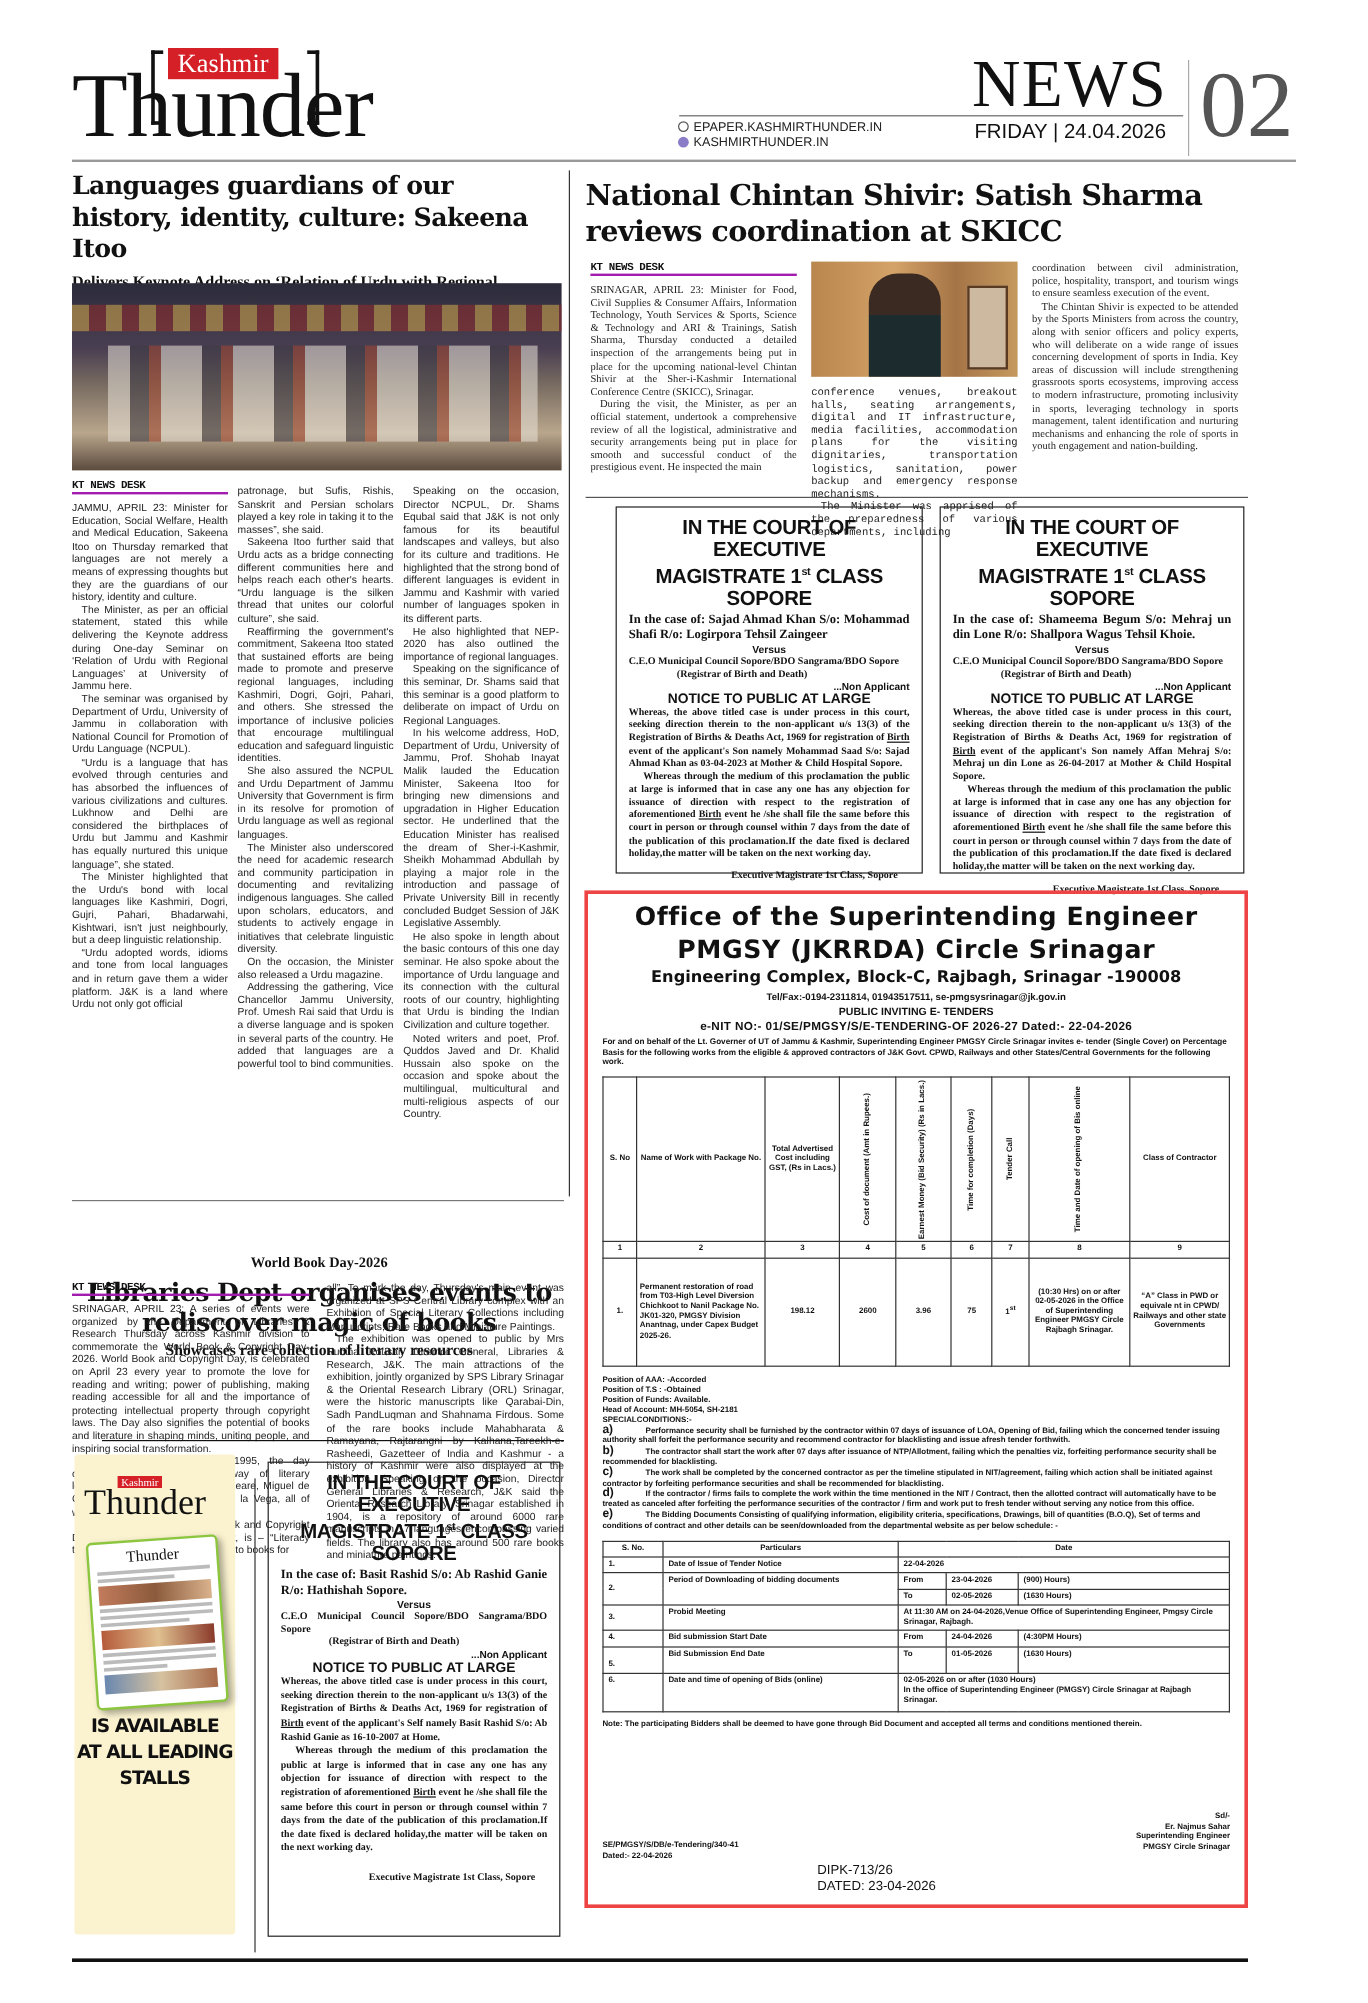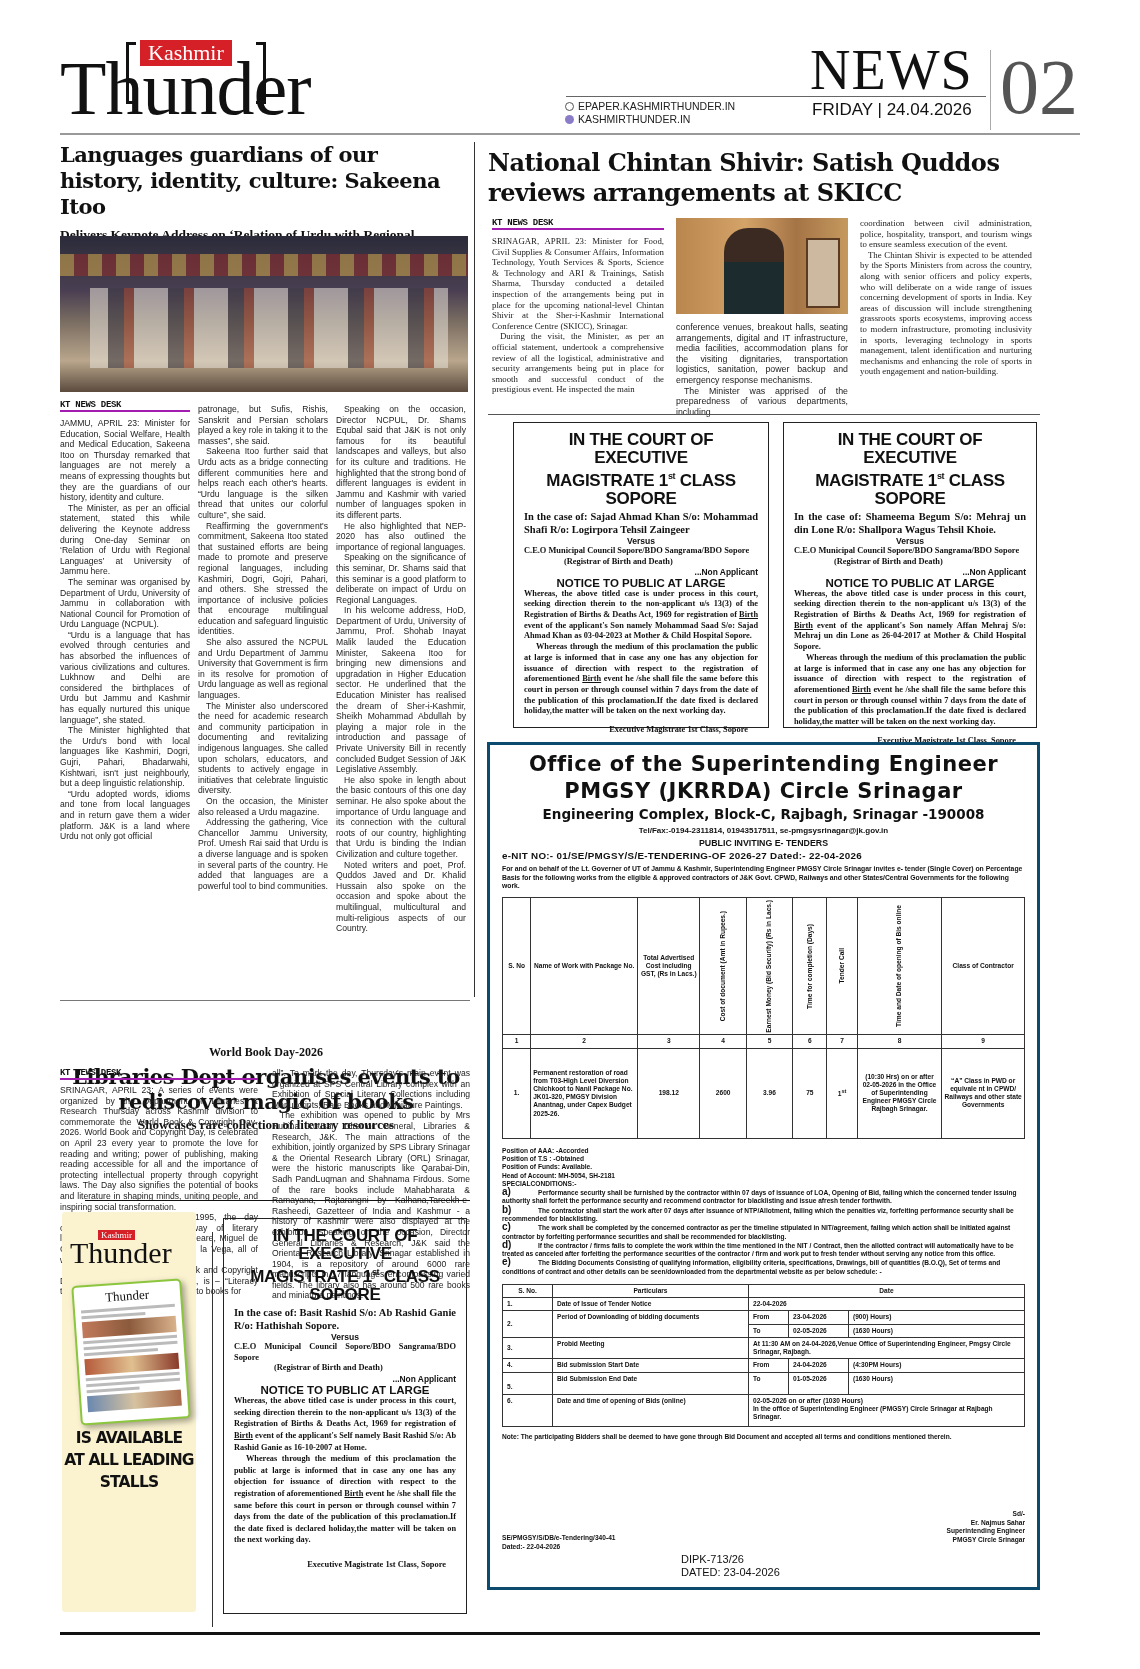--- a/index.html
+++ b/index.html
@@ -45,26 +45,26 @@
   .court .resp { font-weight:bold; font-size:8.4px; text-align:justify; }
   .court .reg { font-weight:bold; font-size:8.4px; margin-left: 40px; }
   .court .na { text-align:right; font-family:"Liberation Sans",sans-serif; font-weight:bold; font-size:8.4px; }
   .court .ntp { text-align:center; font-family:"Liberation Sans",sans-serif; font-weight:bold; font-stretch:condensed; font-size:11.5px; }
   .court .body { font-weight:bold; font-size:8.3px; line-height:10.7px; text-align:justify; }
   .court .body p + p { text-indent: 12px; }
   .court .sig { text-align:right; font-weight:bold; font-size:8.4px; margin-top: 8px; padding-right: 10px; }
   .court u { text-decoration: underline; }
 
   
-  #tender { left: 487px; top: 742px; width: 553px; height: 848px; border:3px solid #0c4a6e; padding: 6px 12px; font-family:"Liberation Sans",sans-serif; color:#111; }
+  #tender { left: 487px; top: 742px; width: 553px; height: 848px; border:3px solid #ef4444; padding: 6px 12px; font-family:"Liberation Sans",sans-serif; color:#111; }
   #tender .t1 { text-align:center; font-family:"DejaVu Sans",sans-serif; font-weight:bold; font-size:21px; line-height:27px; letter-spacing:0.5px; }
   #tender .t3 { text-align:center; font-family:"DejaVu Sans",sans-serif; font-weight:bold; font-size:13.5px; line-height:18px; }
   #tender .tel { text-align:center; font-size:8px; font-weight:bold; margin-top:3px; }
   #tender .nit { text-align:center; font-weight:bold; font-size:8.8px; margin-top:3px; }
-  #tender .nitno { text-align:left; font-weight:bold; font-size:9.8px; margin-top:2px; letter-spacing:0.3px; }
+  #tender .nitno { text-align:center; font-weight:bold; font-size:9.8px; margin-top:2px; letter-spacing:0.3px; }
   #tender .intro { font-weight:bold; font-size:6.8px; line-height:8.6px; margin-top:4px; }
   #tender table { border-collapse: collapse; width: 100%; }
   #tender td, #tender th { border:1px solid #333; font-size:6.6px; font-weight:bold; text-align:center; padding:2px; vertical-align:middle; line-height:8.2px; }
   #tender .vert { writing-mode: vertical-rl; transform: rotate(180deg); white-space:nowrap; margin:0 auto; }
   #tender .conds { font-weight:bold; font-size:6.6px; line-height:8.3px; margin-top:8px; }
   #tender .conds .lt { font-size:10px; display:inline-block; width:36px; }
   #tender table.sched td { text-align:left; padding:2px 4px; }
   #tender .note { font-weight:bold; font-size:6.6px; margin-top:6px; }
   #tender .foot-left { position:absolute; left:12px; bottom: 36px; font-size:6.6px; font-weight:bold; line-height:9px; }
   #tender .dipk { position:absolute; left: 155px; bottom: 8px; font-size:11px; line-height:13px; font-family:"Liberation Sans",sans-serif;margin-left:36px; }
@@ -138,37 +138,37 @@
       <p>He also highlighted that NEP-2020 has also outlined the importance of regional languages.</p>
       <p>Speaking on the significance of this seminar, Dr. Shams said that this seminar is a good platform to deliberate on impact of Urdu on Regional Languages.</p>
       <p>In his welcome address, HoD, Department of Urdu, University of Jammu, Prof. Shohab Inayat Malik lauded the Education Minister, Sakeena Itoo for bringing new dimensions and upgradation in Higher Education sector. He underlined that the Education Minister has realised the dream of Sher-i-Kashmir, Sheikh Mohammad Abdullah by playing a major role in the introduction and passage of Private University Bill in recently concluded Budget Session of J&amp;K Legislative Assembly.</p>
       <p>He also spoke in length about the basic contours of this one day seminar. He also spoke about the importance of Urdu language and its connection with the cultural roots of our country, highlighting that Urdu is binding the Indian Civilization and culture together.</p>
       <p>Noted writers and poet, Prof. Quddos Javed and Dr. Khalid Hussain also spoke on the occasion and spoke about the multilingual, multicultural and multi-religious aspects of our Country.</p>
     </div>
   </div>
 </div>
 
 <div class="abs" style="left:488px; top:148px; width:540px;">
-  <div class="hl" style="font-size:24px; line-height:30px;">National Chintan Shivir: Satish Quddos reviews arrangements at SKICC</div>
+  <div class="hl" style="font-size:24px; line-height:30px;">National Chintan Shivir: Satish Sharma reviews coordination at SKICC</div>
 </div>
 <div class="abs" style="left:492px; top:218px; width:540px;">
   <div style="display:flex; gap:12px;">
     <div style="width:172px;">
       <div class="desk">KT NEWS DESK</div>
       <div class="col" style="margin-top:6px; font-family:'Liberation Serif',serif; font-size:8.8px;">
         <p class="first">SRINAGAR, APRIL 23: Minister for Food, Civil Supplies &amp; Consumer Affairs, Information Technology, Youth Services &amp; Sports, Science &amp; Technology and ARI &amp; Trainings, Satish Sharma, Thursday conducted a detailed inspection of the arrangements being put in place for the upcoming national-level Chintan Shivir at the Sher-i-Kashmir International Conference Centre (SKICC), Srinagar.</p>
         <p>During the visit, the Minister, as per an official statement, undertook a comprehensive review of all the logistical, administrative and security arrangements being put in place for smooth and successful conduct of the prestigious event. He inspected the main</p>
       </div>
     </div>
     <div style="width:172px;">
       <div class="photo" style="position:relative; width:172px; height:96px; background:linear-gradient(90deg,#b9864e 0%,#d4a368 40%,#a57446 70%,#c5995e 100%);">
         <div style="position:absolute; left:48px; top:10px; width:60px; height:86px; background:linear-gradient(180deg,#3b2a22 0 40%,#1b2b2e 40% 100%); border-radius:24px 24px 0 0;"></div>
         <div style="position:absolute; left:130px; top:20px; width:34px; height:70px; background:#cdb9a0; border:2px solid #5b3a22;"></div>
       </div>
-      <div class="col" style="margin-top:8px; font-family:Liberation Sans, sans-serif; font-size:8.8px;">
+      <div class="col" style="margin-top:8px; font-family:Liberation Mono, monospace; font-size:8.8px;">
         <p class="first">conference venues, breakout halls, seating arrangements, digital and IT infrastructure, media facilities, accommodation plans for the visiting dignitaries, transportation logistics, sanitation, power backup and emergency response mechanisms.</p>
         <p>The Minister was apprised of the preparedness of various departments, including</p>
       </div>
     </div>
     <div style="width:172px;">
       <div class="col" style="font-family:'Liberation Serif',serif; font-size:8.8px;">
         <p class="first">coordination between civil administration, police, hospitality, transport, and tourism wings to ensure seamless execution of the event.</p>
         <p>The Chintan Shivir is expected to be attended by the Sports Ministers from across the country, along with senior officers and policy experts, who will deliberate on a wide range of issues concerning development of sports in India. Key areas of discussion will include strengthening grassroots sports ecosystems, improving access to modern infrastructure, promoting inclusivity in sports, leveraging technology in sports management, talent identification and nurturing mechanisms and enhancing the role of sports in youth engagement and nation-building.</p>
       </div>
     </div>

